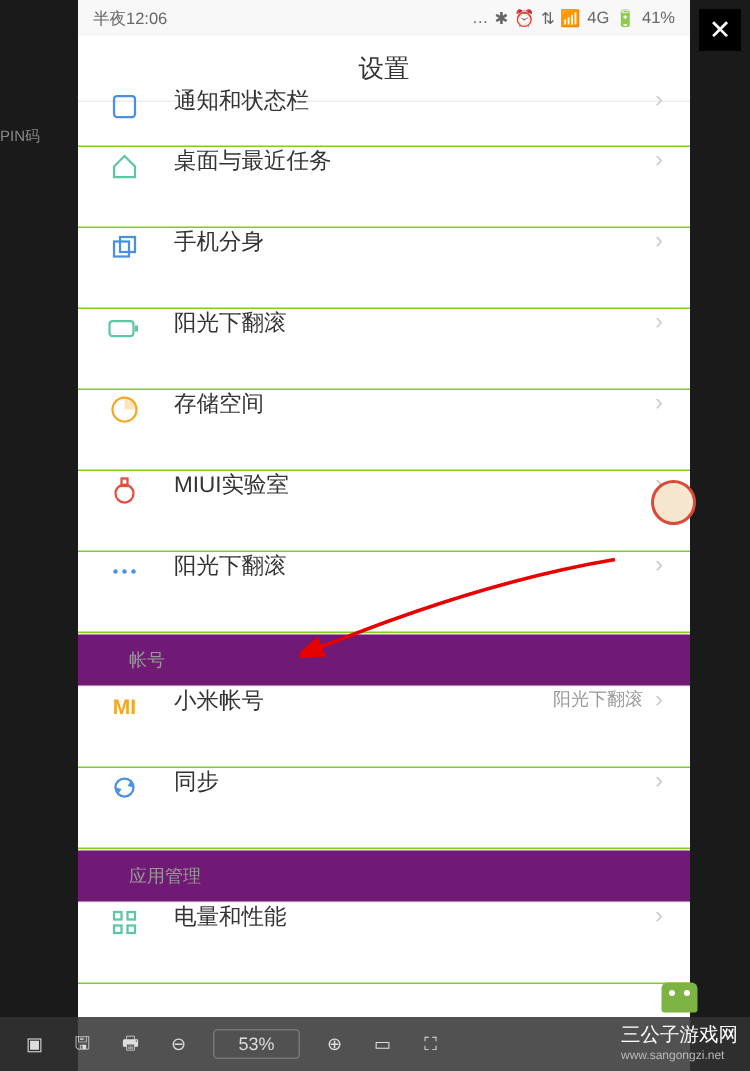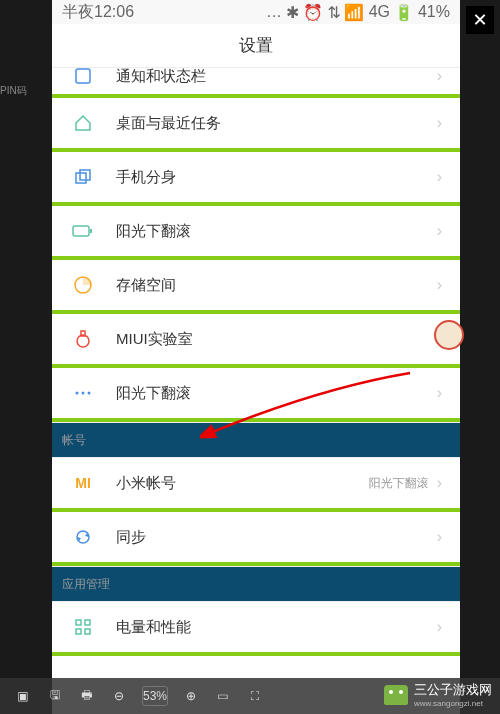--- a/index.html
+++ b/index.html
@@ -2,37 +2,37 @@
 <html><head>
 <meta charset="utf-8">
 <style>
 *{margin:0;padding:0;box-sizing:border-box;font-family:-apple-system,BlinkMacSystemFont,"Segoe UI",Helvetica,Arial,sans-serif;}
 body{width:500px;height:714px;background:#2a2a2a;overflow:hidden;position:relative;}
 .phone-frame{position:absolute;left:52px;top:0;width:408px;height:714px;background:#fff;overflow:hidden;}
 .bg-left{position:absolute;left:0;top:0;width:52px;height:714px;background:#1a1a1a;}
 .bg-right{position:absolute;right:0;top:0;width:40px;height:714px;background:#1a1a1a;}
 .bg-left-text{position:absolute;left:0;top:84px;color:#888;font-size:10px;}
 .close-x{position:absolute;top:6px;right:6px;width:28px;height:28px;background:#000;color:#fff;display:flex;align-items:center;justify-content:center;font-size:18px;z-index:50;}
-.status-bar{height:24px;display:flex;align-items:center;justify-content:space-between;padding:0 10px;font-size:16px;color:#666;background:#f8f8f8;}
+.status-bar{height:24px;display:flex;align-items:center;justify-content:space-between;padding:0 10px;font-size:11px;color:#666;background:#f8f8f8;}
 .status-left{}
 .status-right{display:flex;align-items:center;gap:4px;}
 .header{height:44px;display:flex;align-items:center;justify-content:center;border-bottom:1px solid #eee;font-size:17px;color:#333;}
 .list{}
-.row{height:54px;display:flex;align-items:center;padding:0 18px;border-bottom:4px solid #84cc16;cursor:pointer;}
+.row{height:54px;display:flex;align-items:flex-start;padding:0 18px;border-bottom:1px solid #84cc16;cursor:pointer;}
 .row .icon{width:26px;height:26px;margin-right:20px;display:flex;align-items:center;justify-content:center;}
 .row .label{flex:1;font-size:15px;color:#333;}
 .row .value{font-size:12px;color:#999;margin-right:8px;}
 .row .chev{color:#ccc;font-size:16px;}
-.section-header{height:36px;padding:0 10px;display:flex;align-items:center;font-size:12px;color:#999;background:#0c4a6e;border-top:1px solid #eee;border-bottom:1px solid #eee;}
+.section-header{height:36px;padding:0 34px;display:flex;align-items:center;font-size:12px;color:#999;background:#701a75;border-top:1px solid #eee;border-bottom:1px solid #eee;}
 .arrow-annot{position:absolute;left:200px;top:368px;width:220px;height:80px;z-index:40;pointer-events:none;}
 .float-badge{position:absolute;right:36px;top:320px;width:30px;height:30px;border-radius:50%;background:#f5e6d0;border:2px solid #d84a3a;z-index:45;}
 .bottom-toolbar{position:absolute;bottom:0;left:0;right:0;height:36px;background:rgba(50,50,50,0.85);display:flex;align-items:center;gap:14px;padding:0 14px;color:#ddd;font-size:12px;}
 .bottom-toolbar .tb-btn{width:18px;height:18px;display:flex;align-items:center;justify-content:center;}
-.bottom-toolbar .zoom{padding:2px 0;border:1px solid #777;border-radius:3px;}
-.brand{position:absolute;bottom:6px;right:8px;display:flex;align-items:center;gap:6px;color:#fff;font-size:13px;z-index:60;}
+.bottom-toolbar .zoom{padding:2px 16px;border:1px solid #777;border-radius:3px;}
+.brand{position:absolute;bottom:6px;right:8px;display:flex;align-items:center;gap:6px;color:#fff;font-size:13px;z-index:60;flex-direction:column;}
 .brand .bot{width:24px;height:20px;background:#7cb342;border-radius:4px 4px 2px 2px;position:relative;}
 .brand .bot::before,.brand .bot::after{content:"";position:absolute;top:5px;width:4px;height:4px;background:#fff;border-radius:50%;}
 .brand .bot::before{left:5px;}
 .brand .bot::after{right:5px;}
 .brand .sub{font-size:8px;color:#bbb;display:block;}
 svg{display:block;}
 </style>
 </head>
 <body>
 

